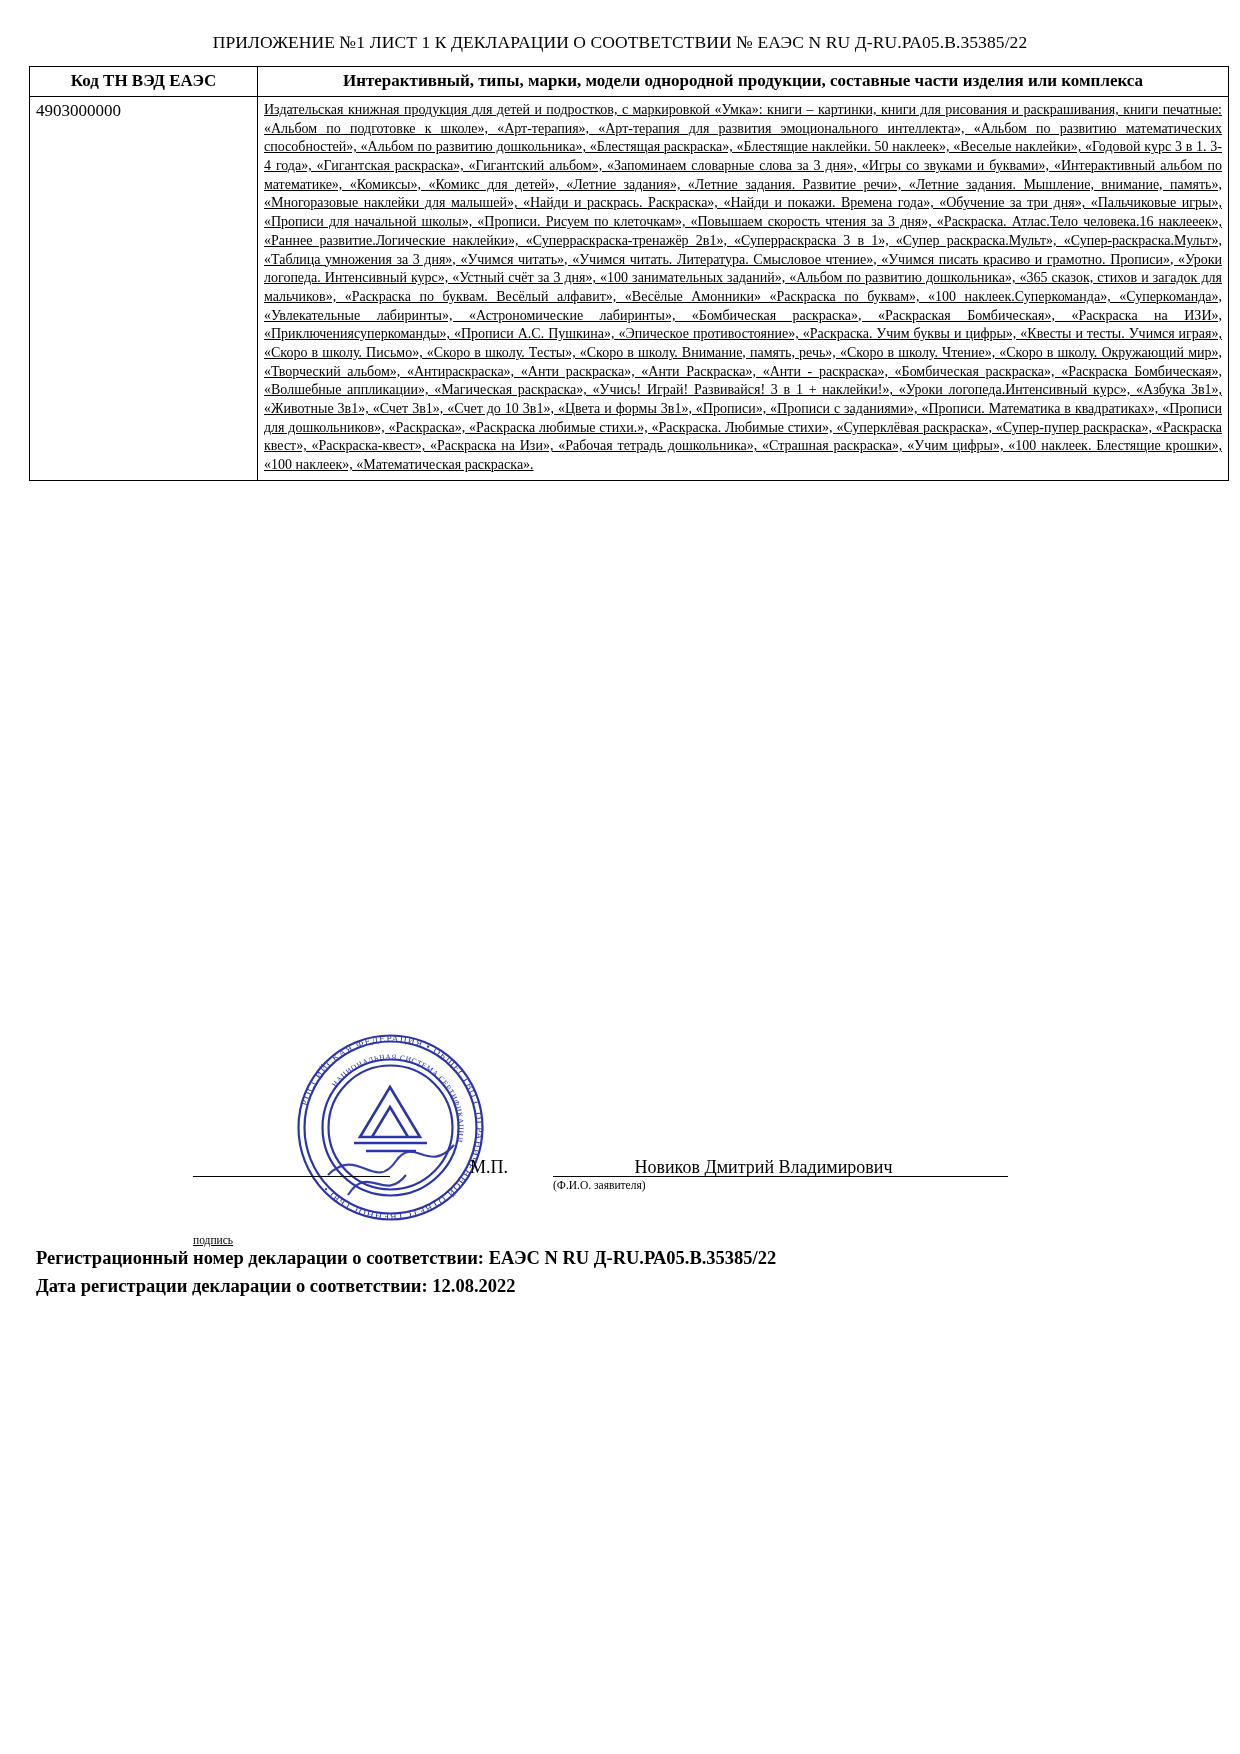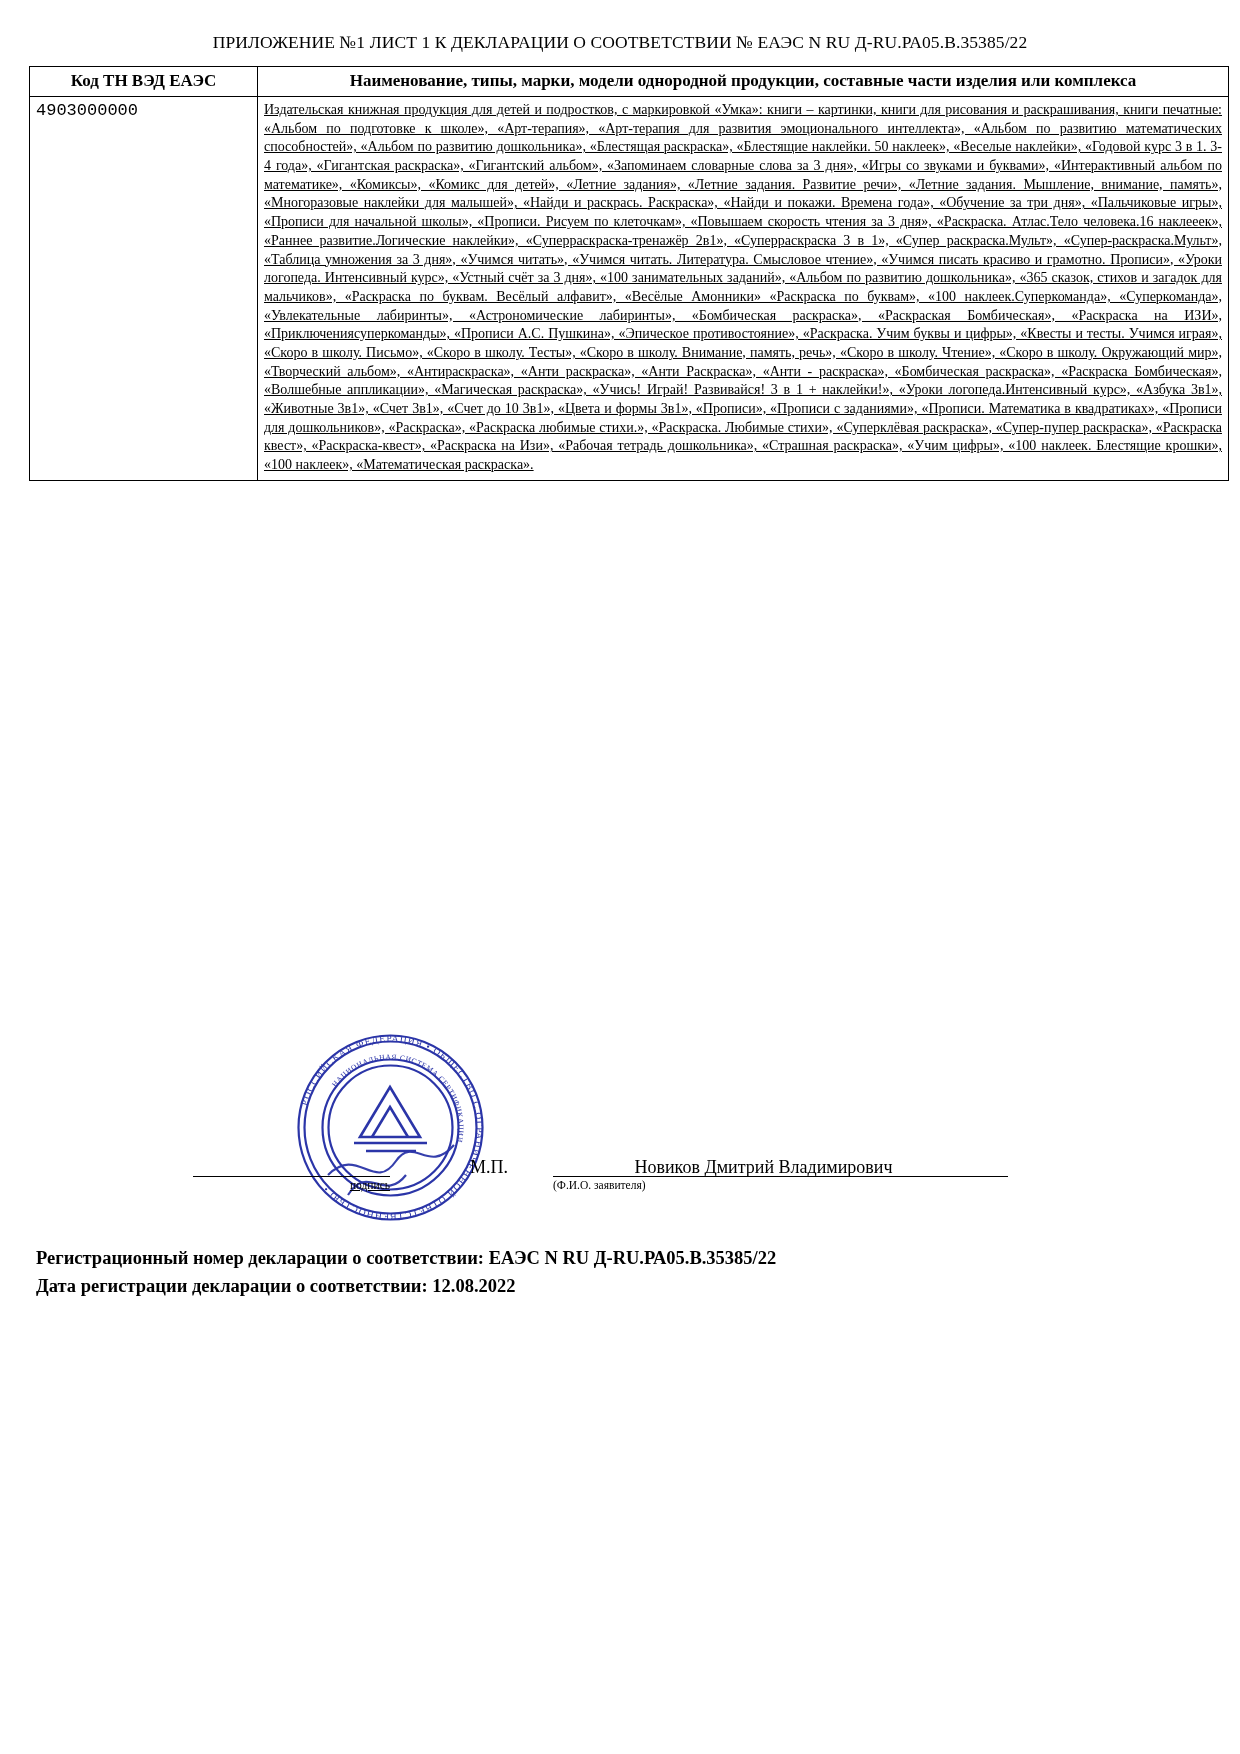--- a/index.html
+++ b/index.html
@@ -51,21 +51,20 @@
     font-size: 17px;
     line-height: 1.18;
     padding-top: 6px;
     padding-bottom: 6px;
   }
   .col-code-width { width: 228px; }
   td.code-cell {
     font-size: 17px;
     padding-left: 8px;
     padding-top: 6px;
-    font-family: Liberation Mono, monospace;
   }
   td.desc-cell {
     font-size: 14px;
     line-height: 1.335;
     text-align: justify;
     padding: 6px 9px 7px 9px;
     hyphens: none;
     text-decoration: underline;
   }
   .stamp {
@@ -79,23 +78,23 @@
   .sig-line-left {
     position: absolute;
     left: 193px;
     top: 1176px;
     width: 197px;
     border-bottom: 1.4px solid #000000;
   }
   .sig-caption-left {
     position: absolute;
     left: 193px;
-    top: 1179px;
+    top: 1234px;
     width: 197px;
-    text-align: right;
+    text-align: left;
     font-size: 11.5px;
     text-decoration: underline;
   }
   .mp-label {
     position: absolute;
     left: 470px;
     top: 1157px;
     font-size: 18px;
   }
   .sig-line-right {
@@ -141,21 +140,21 @@
   <div class="doc-title">ПРИЛОЖЕНИЕ №1 ЛИСТ 1 К ДЕКЛАРАЦИИ О СООТВЕТСТВИИ № ЕАЭС N RU Д-RU.РА05.В.35385/22</div>
 
   <table class="main-table">
     <colgroup>
       <col class="col-code-width">
       <col>
     </colgroup>
     <thead>
       <tr>
         <th class="col-code">Код ТН ВЭД ЕАЭС</th>
-        <th class="col-name">Наименование, типы, марки, модели однородной продукции, составные части изделия или комплекса</th>
+        <th class="col-name">Интерактивный, типы, марки, модели однородной продукции, составные части изделия или комплекса</th>
       </tr>
     </thead>
     <tbody>
       <tr>
         <td class="code-cell">4903000000</td>
         <td class="desc-cell">Издательская книжная продукция для детей и подростков, с маркировкой «Умка»: книги – картинки, книги для рисования и раскрашивания, книги печатные: «Альбом по подготовке к школе», «Арт-терапия», «Арт-терапия для развития эмоционального интеллекта», «Альбом по развитию математических способностей», «Альбом по развитию дошкольника», «Блестящая раскраска», «Блестящие наклейки. 50 наклеек», «Веселые наклейки», «Годовой курс 3 в 1. 3-4 года», «Гигантская раскраска», «Гигантский альбом», «Запоминаем словарные слова за 3 дня», «Игры со звуками и буквами», «Интерактивный альбом по математике», «Комиксы», «Комикс для детей», «Летние задания», «Летние задания. Развитие речи», «Летние задания. Мышление, внимание, память», «Многоразовые наклейки для малышей», «Найди и раскрась. Раскраска», «Найди и покажи. Времена года», «Обучение за три дня», «Пальчиковые игры», «Прописи для начальной школы», «Прописи. Рисуем по клеточкам», «Повышаем скорость чтения за 3 дня», «Раскраска. Атлас.Тело человека.16 наклееек», «Раннее развитие.Логические наклейки», «Суперраскраска-тренажёр 2в1», «Суперраскраска 3 в 1», «Супер раскраска.Мульт», «Супер-раскраска.Мульт», «Таблица умножения за 3 дня», «Учимся читать», «Учимся читать. Литература. Смысловое чтение»,  «Учимся писать красиво и грамотно. Прописи», «Уроки логопеда. Интенсивный курс», «Устный счёт за 3 дня», «100 занимательных заданий», «Альбом по развитию дошкольника», «365 сказок, стихов и загадок для мальчиков», «Раскраска по буквам. Весёлый алфавит», «Весёлые Амонники» «Раскраска по буквам», «100 наклеек.Суперкоманда», «Суперкоманда», «Увлекательные лабиринты»,  «Астрономические лабиринты», «Бомбическая раскраска», «Раскраская Бомбическая», «Раскраска на ИЗИ», «Приключениясуперкоманды»,  «Прописи А.С. Пушкина»,  «Эпическое противостояние», «Раскраска. Учим буквы и цифры», «Квесты и тесты. Учимся играя», «Скоро в школу. Письмо», «Скоро в школу. Тесты», «Скоро в школу. Внимание, память, речь», «Скоро в школу. Чтение», «Скоро в школу. Окружающий мир», «Творческий альбом», «Антираскраска», «Анти раскраска», «Анти  Раскраска», «Анти - раскраска», «Бомбическая раскраска», «Раскраска Бомбическая», «Волшебные аппликации», «Магическая раскраска», «Учись! Играй! Развивайся! 3 в 1 + наклейки!», «Уроки логопеда.Интенсивный курс», «Азбука 3в1», «Животные 3в1», «Счет 3в1», «Счет до 10 3в1», «Цвета и формы 3в1», «Прописи», «Прописи с заданиями», «Прописи. Математика в квадратиках», «Прописи для дошкольников», «Раскраска», «Раскраска любимые стихи.», «Раскраска. Любимые стихи», «Суперклёвая раскраска», «Супер-пупер раскраска», «Раскраска квест», «Раскраска-квест», «Раскраска на Изи», «Рабочая тетрадь дошкольника»,  «Страшная раскраска»,  «Учим цифры», «100 наклеек. Блестящие крошки», «100 наклеек», «Математическая раскраска».</td>
       </tr>
     </tbody>
   </table>
 

